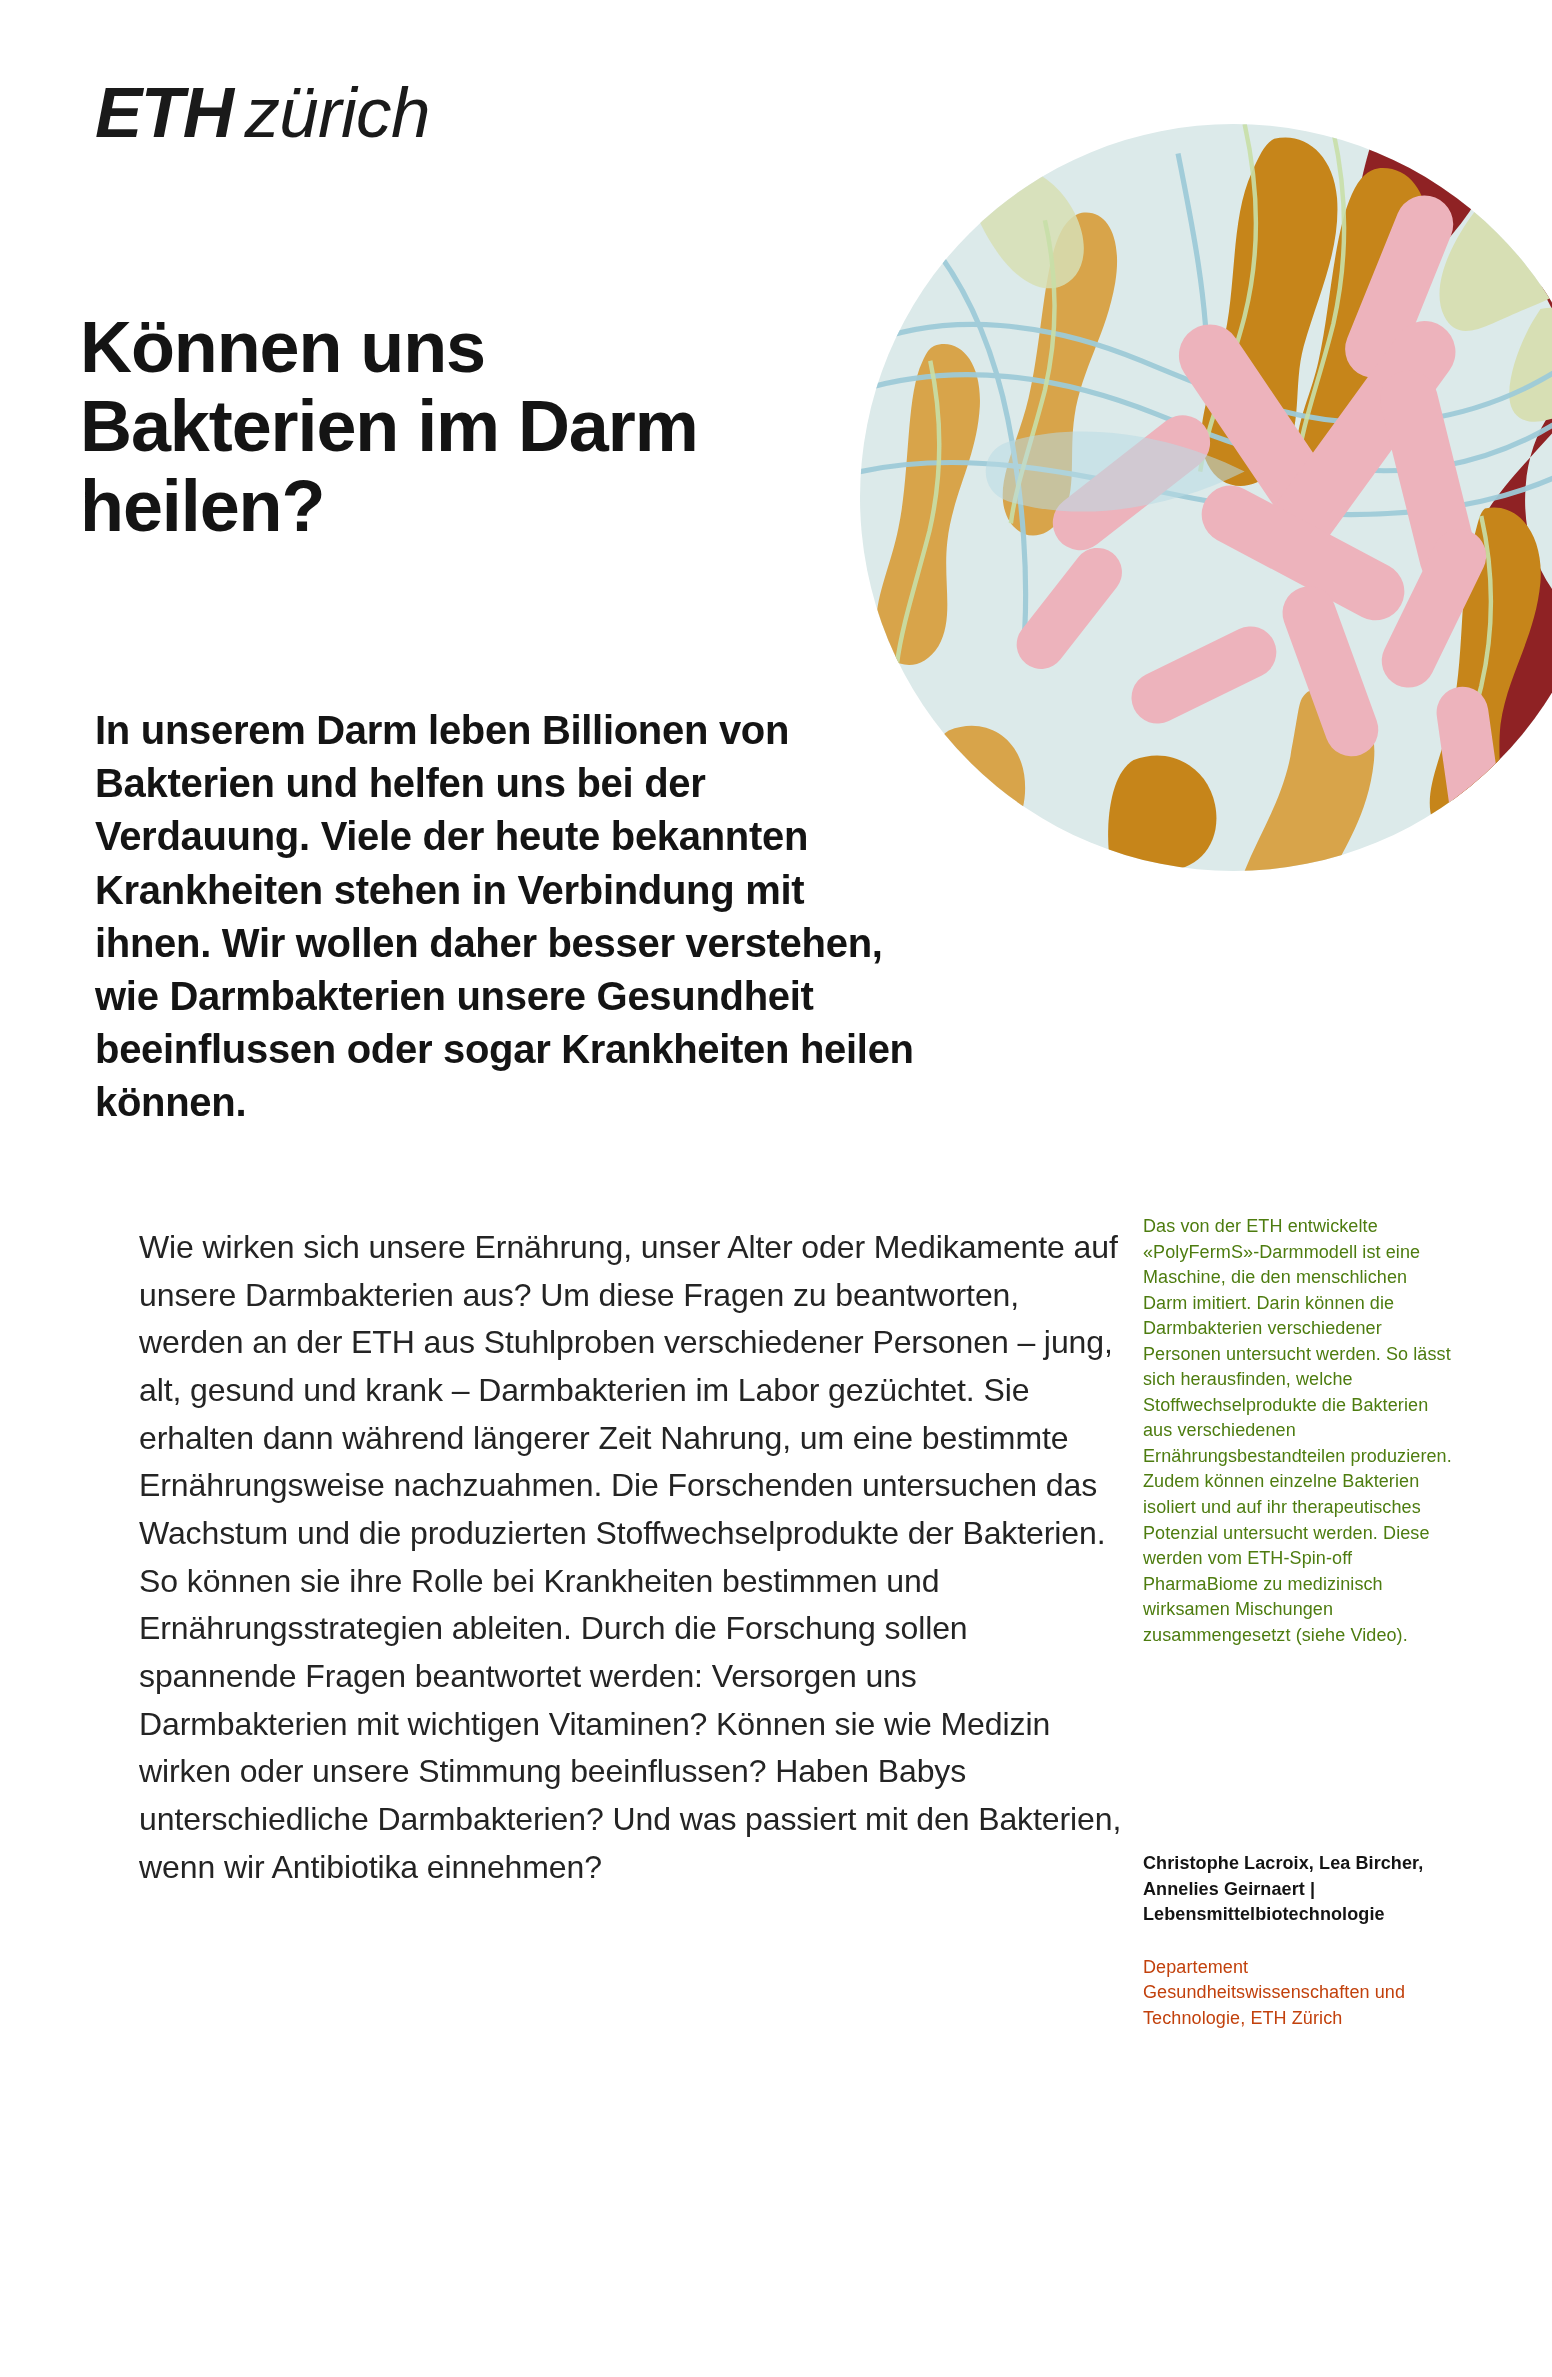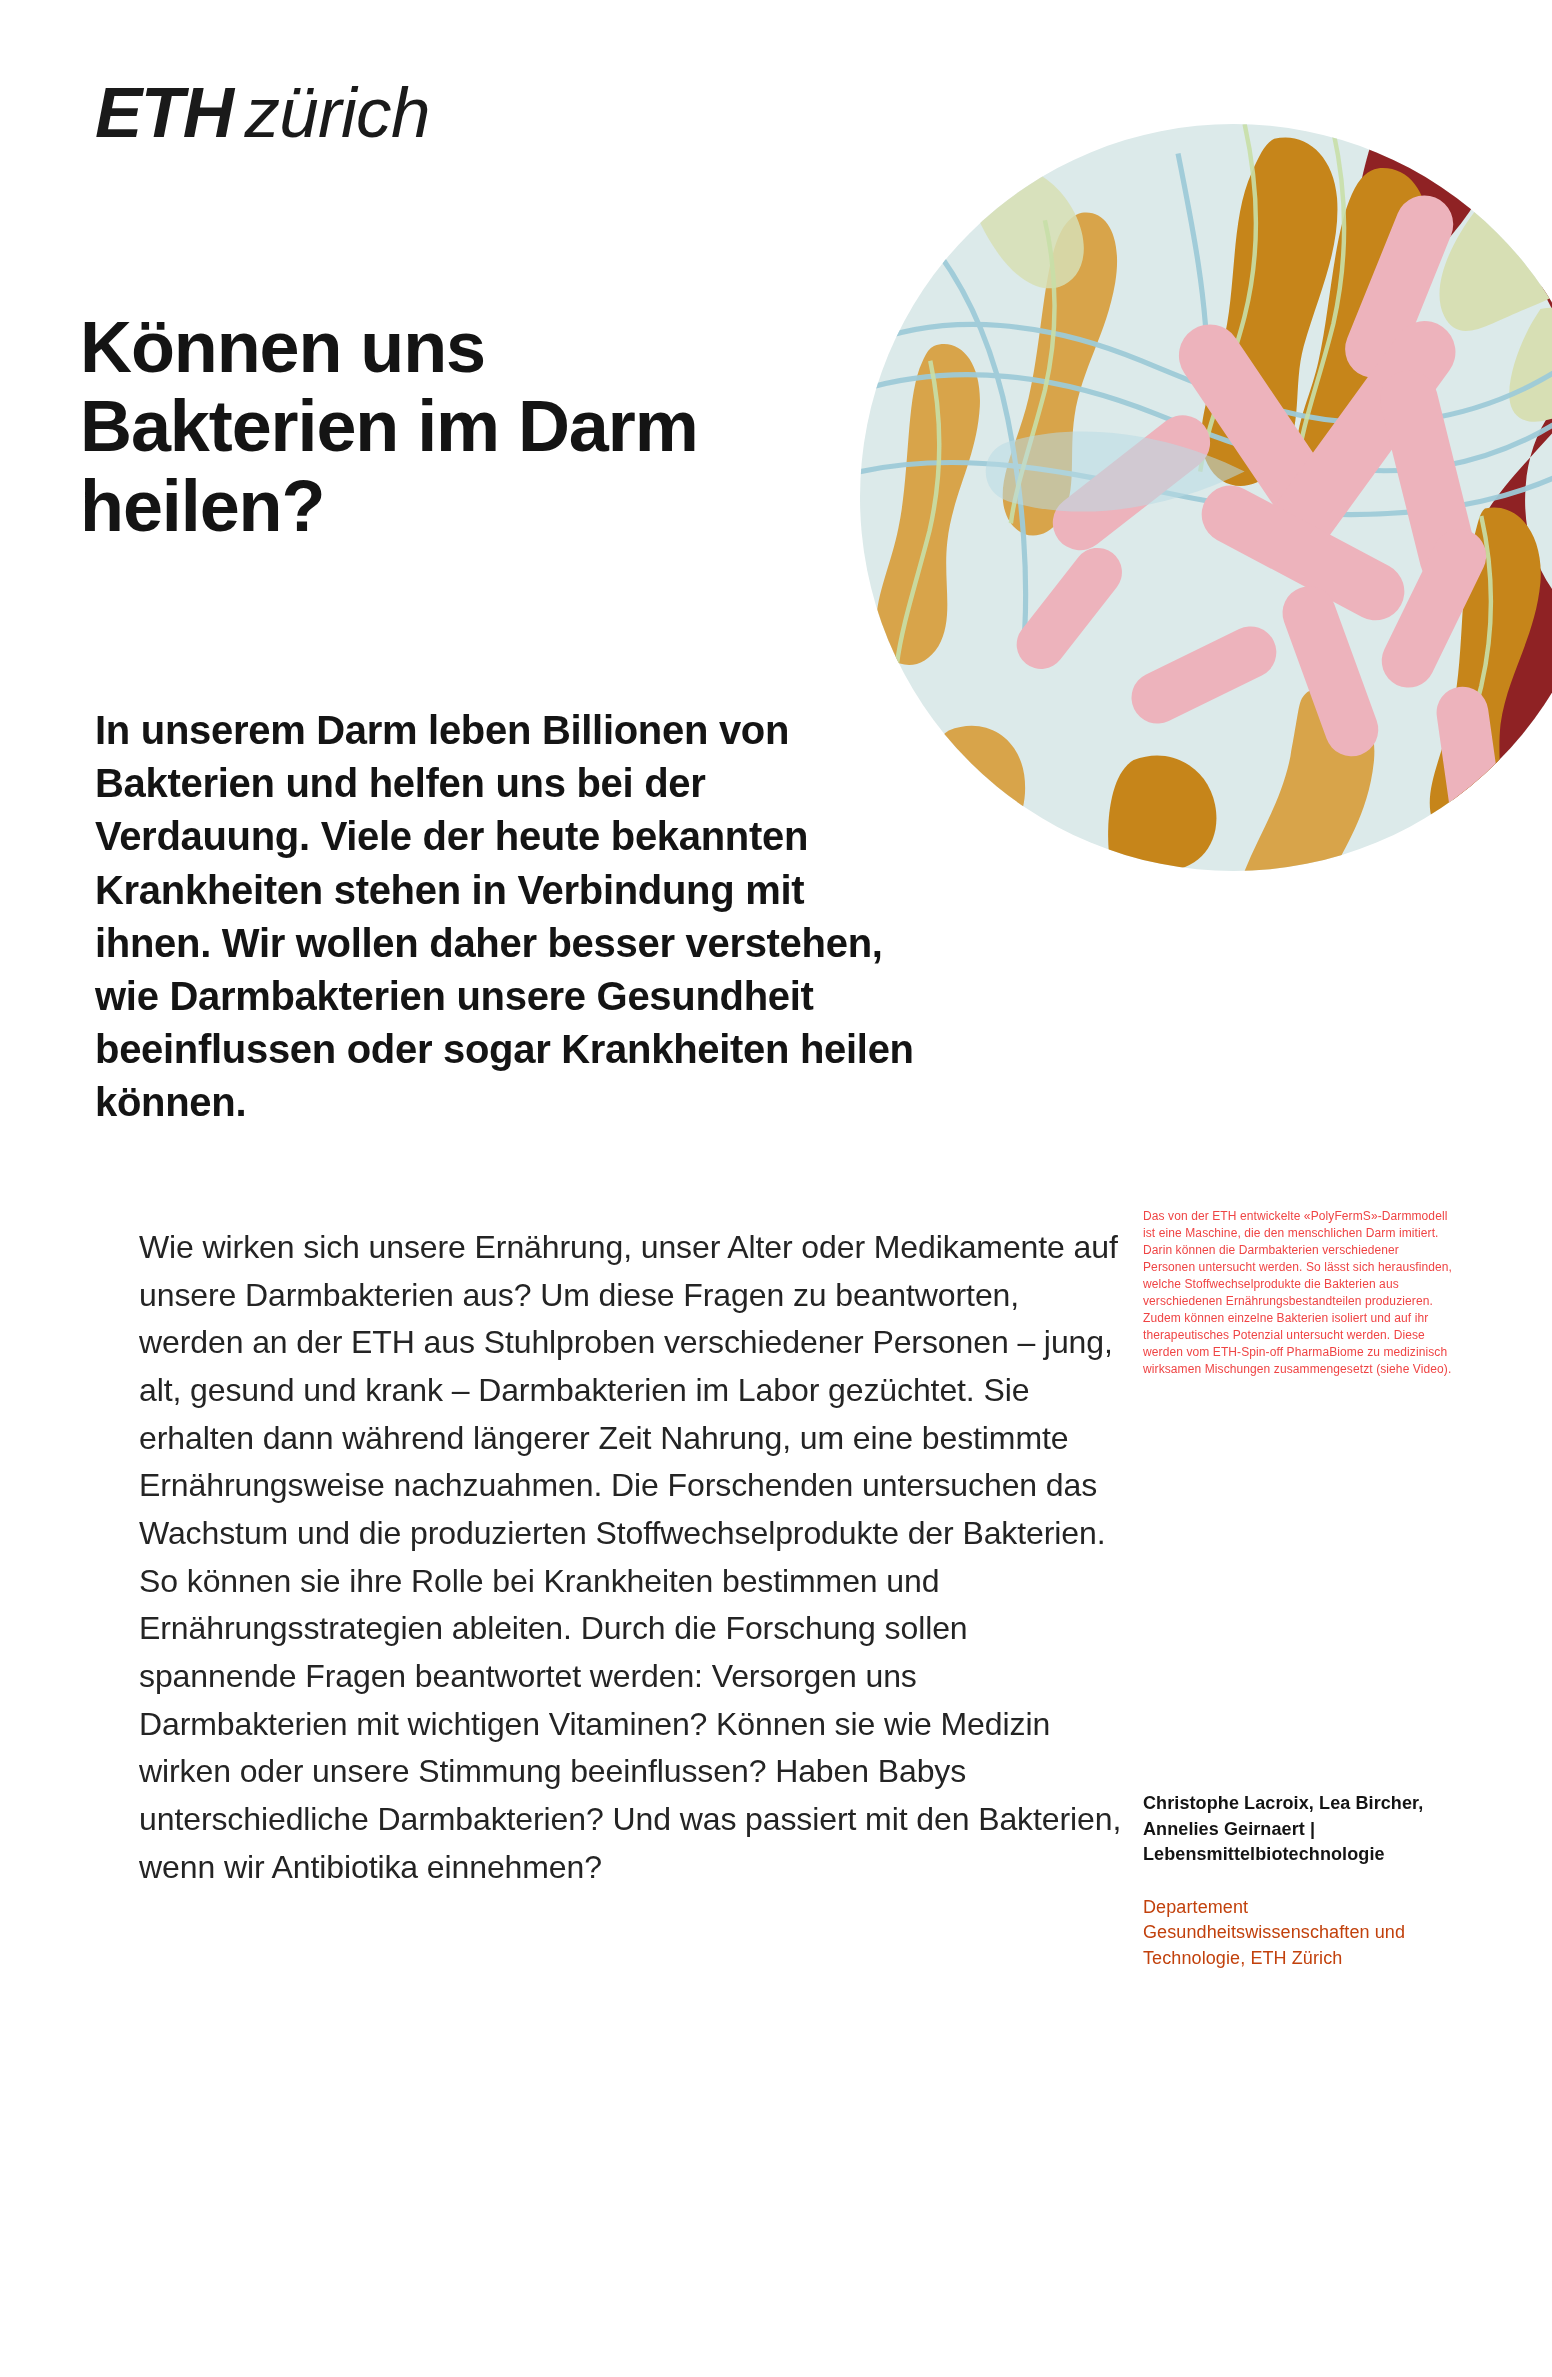--- a/index.html
+++ b/index.html
@@ -81,29 +81,29 @@
   }
 
   
   .side-col {
     position: absolute;
     left: 1143px;
     top: 1196px;
     width: 310px;
   }
   .side-note {
-    font-size: 12px;
+    font-size: 18px;
     line-height: 1.42;
-    color: #ef4444;
+    color: #4d7c0f;
     letter-spacing: 0.1px;
   }
   .credits {
     position: absolute;
     left: 1143px;
-    top: 1773px;
+    top: 1833px;
     width: 318px;
   }
   .credits-names {
     font-size: 18px;
     line-height: 1.42;
     font-weight: bold;
     color: #141414;
     letter-spacing: 0.1px;
   }
   .credits-dept {

